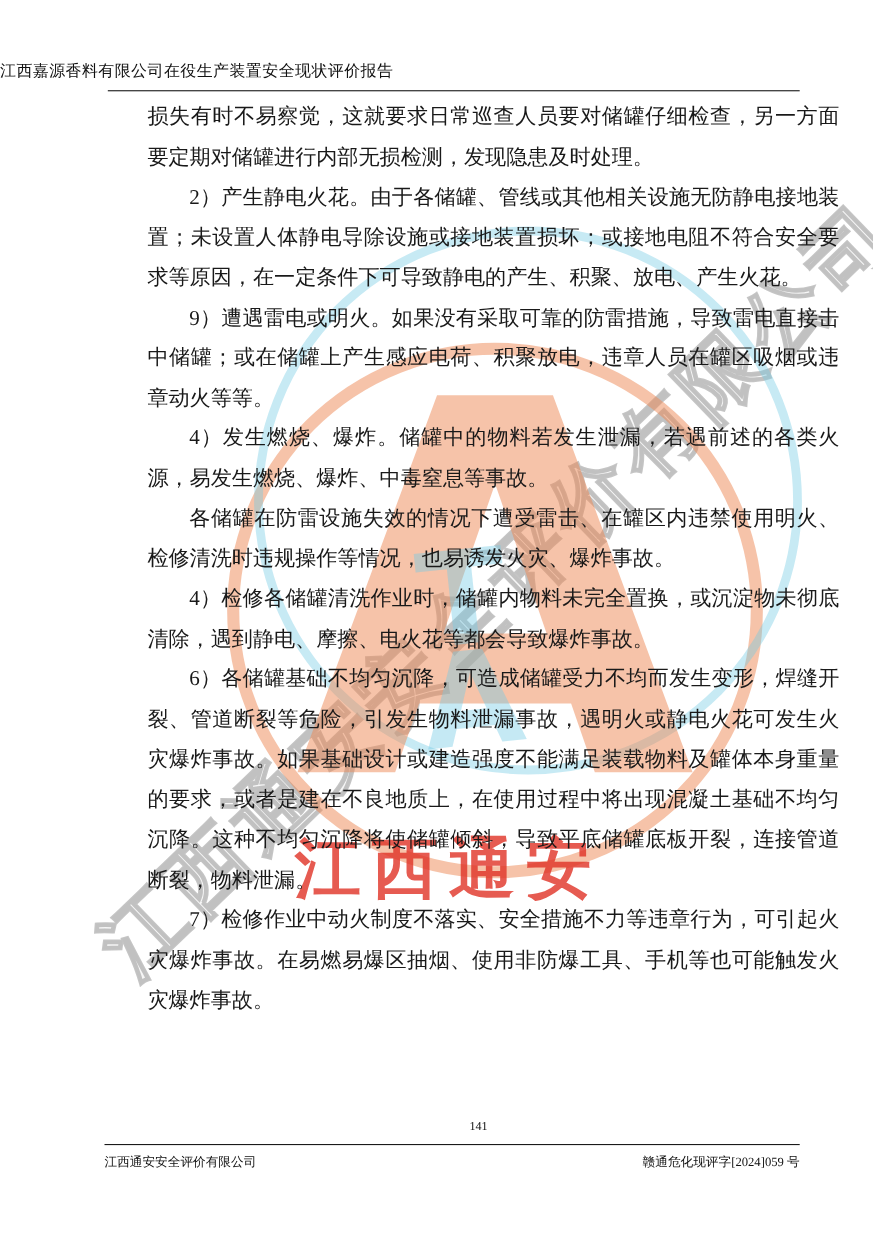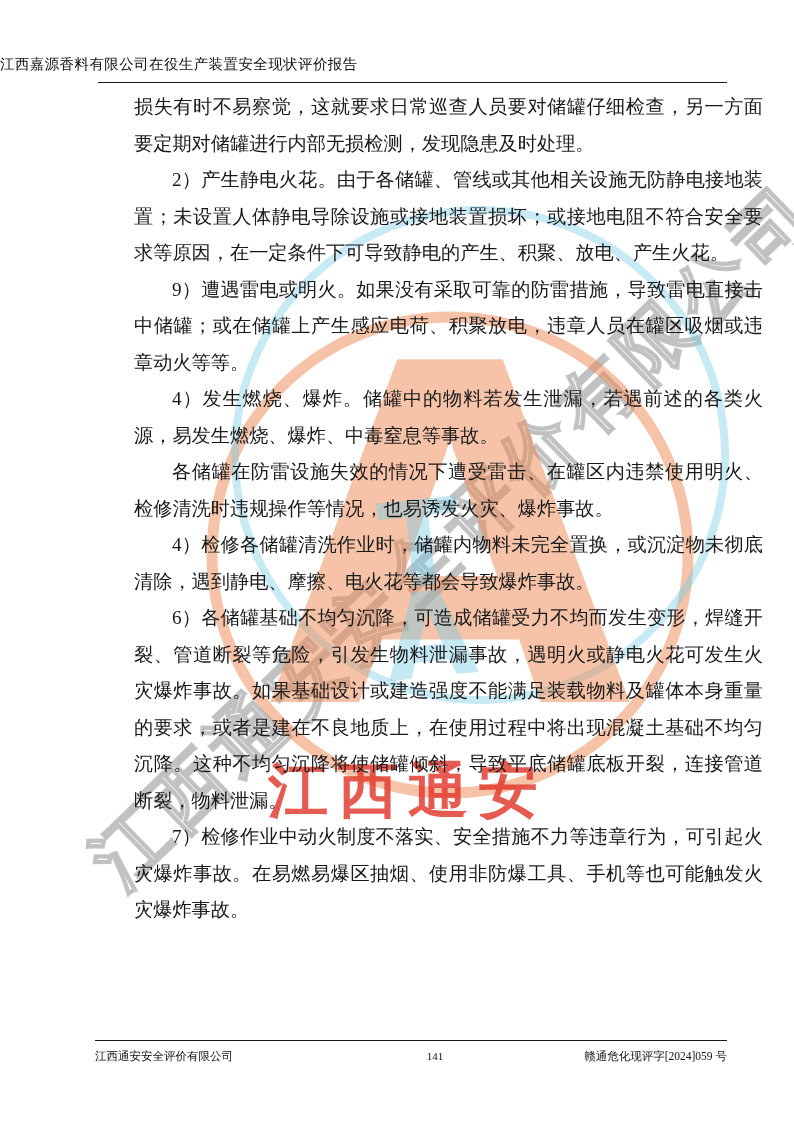--- a/index.html
+++ b/index.html
@@ -56,21 +56,21 @@
   }
   
   .footer-rule{
     position:absolute; top:1040px; left:95px; width:632px; height:0;
     border-top:1.6px solid #1a1a1a; z-index:3;
   }
   .footer-company{
     position:absolute; top:1049px; left:95px; font-size:11.5px; color:#111; z-index:3;
   }
   .footer-page{
-    position:absolute; top:1050px; left:435px; transform:translateX(-50%);
+    position:absolute; top:1018px; left:435px; transform:translateX(-50%);
     font-size:11px; color:#111; z-index:3;
   }
   .footer-doc{
     position:absolute; top:1049px; right:67px; font-size:11.5px; color:#111; z-index:3;
   }
 </style>
 </head>
 <body>
 
 <div class="page">

